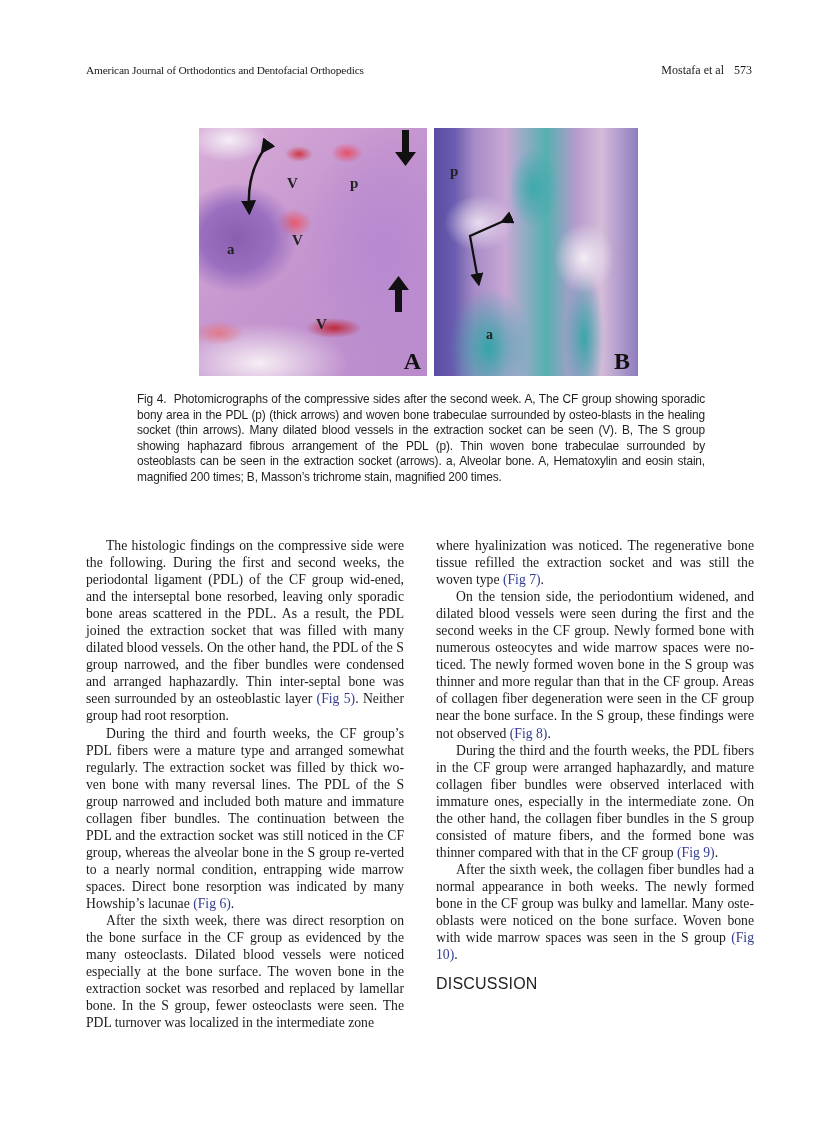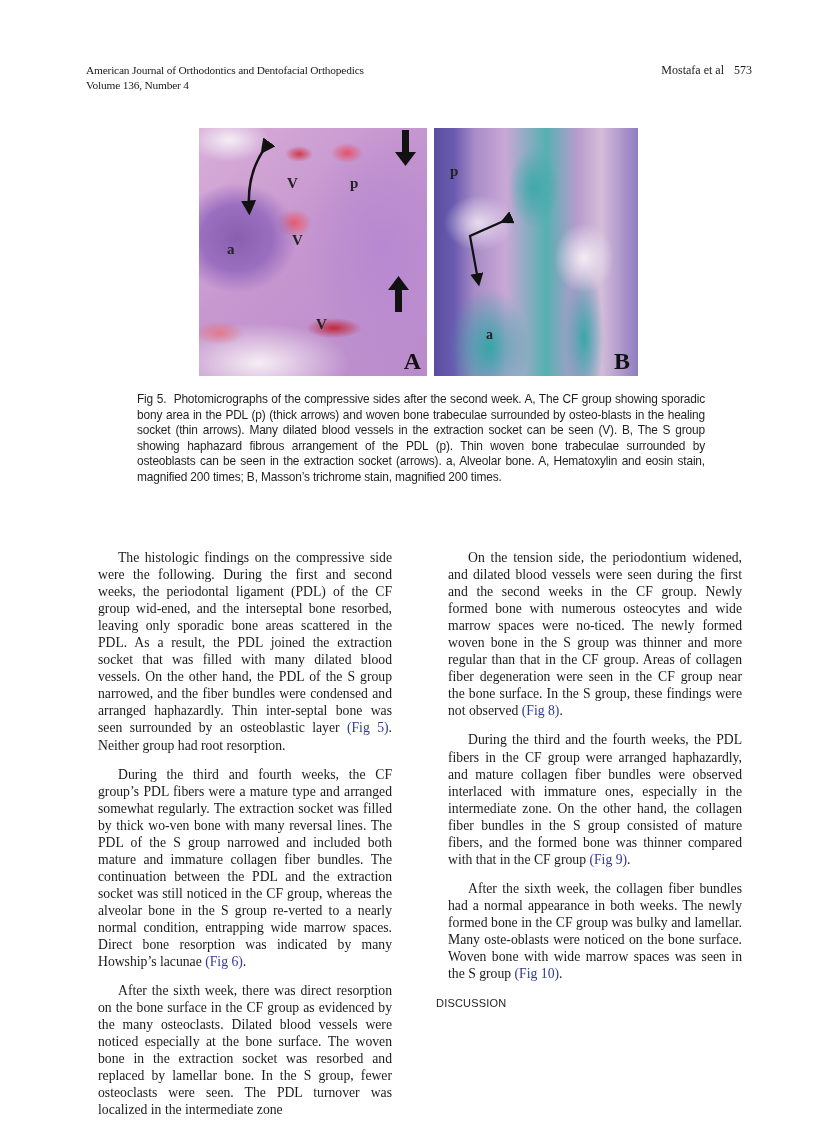--- a/index.html
+++ b/index.html
@@ -45,34 +45,33 @@
 
   .caption { position: absolute; left: 137px; top: 392px; width: 568px;
     font-family: "Liberation Sans", sans-serif; font-size: 11.9px; line-height: 15.6px; color: #1f1f1f;
     text-align: justify; letter-spacing: -0.15px; }
 
   .col { position: absolute; top: 537px; width: 318px;
     font-family: "Liberation Serif", serif; font-size: 13.7px; line-height: 17.05px; color: #1a1a1a;
     text-align: justify; hyphens: manual; }
   .col-left { left: 86px; }
   .col-right { left: 436px; }
-  .col p { margin: 12px; text-indent: 20px; }
+  .col p { margin: 0; text-indent: 20px; }
   .fig-ref { color: #2f3a8f; }
-  .section-heading { font-family: "Liberation Sans", sans-serif; font-size: 11px; letter-spacing: 0.2px;
+  .section-heading { font-family: "Liberation Sans", sans-serif; font-size: 16px; letter-spacing: 0.2px;
     color: #222; margin: 13px 0 12px 0; text-indent: 0; line-height: 16px; }
 </style>
 </head>
 <body>
 
 <div class="page">
 
   <div class="running-header">
     <div class="rh-left">
       <div>American Journal of Orthodontics and Dentofacial Orthopedics</div>
-      <div>Volume 136, Number 4</div>
     </div>
     <div class="rh-right">
       <span>Mostafa et al</span><span class="pg">573</span>
     </div>
   </div>
 
   <div class="figure">
     <div class="panel panel-a">
       <svg class="arrow-svg" width="228" height="248" viewBox="0 0 228 248">
         <defs>
@@ -102,29 +101,30 @@
         </defs>
         <path d="M72 92 L36 108 L44 152" stroke="#111" stroke-width="2.2" fill="none" marker-start="url(#bh)" marker-end="url(#bh)"></path>
       </svg>
       <span class="tag" style="left:16px;top:36px;font-size:15px;">p</span>
       <span class="tag" style="left:52px;top:200px;font-size:14px;">a</span>
       <span class="panel-label">B</span>
     </div>
   </div>
 
   <div class="caption">
-    <span>Fig 5.</span>&nbsp;
+    <span>Fig 4.</span>&nbsp;
     <span>Photomicrographs of the compressive sides after the second week. A, The CF group showing sporadic bony area in the PDL (p) (thick arrows) and woven bone trabeculae surrounded by osteo-blasts in the healing socket (thin arrows). Many dilated blood vessels in the extraction socket can be seen (V). B, The S group showing haphazard fibrous arrangement of the PDL (p). Thin woven bone trabeculae surrounded by osteoblasts can be seen in the extraction socket (arrows). a, Alveolar bone. A, Hematoxylin and eosin stain, magnified 200 times; B, Masson’s trichrome stain, magnified 200 times.</span>
   </div>
 
   <div class="col col-left" id="left-col">
       <p><span>The histologic findings on the compressive side were the following. During the first and second weeks, the periodontal ligament (PDL) of the CF group wid-ened, and the interseptal bone resorbed, leaving only sporadic bone areas scattered in the PDL. As a result, the PDL joined the extraction socket that was filled with many dilated blood vessels. On the other hand, the PDL of the S group narrowed, and the fiber bundles were condensed and arranged haphazardly. Thin inter-septal bone was seen surrounded by an osteoblastic layer </span><span class="fig-ref">(Fig 5)</span><span>. Neither group had root resorption.</span></p>
       <p><span>During the third and fourth weeks, the CF group’s PDL fibers were a mature type and arranged somewhat regularly. The extraction socket was filled by thick wo-ven bone with many reversal lines. The PDL of the S group narrowed and included both mature and immature collagen fiber bundles. The continuation between the PDL and the extraction socket was still noticed in the CF group, whereas the alveolar bone in the S group re-verted to a nearly normal condition, entrapping wide marrow spaces. Direct bone resorption was indicated by many Howship’s lacunae </span><span class="fig-ref">(Fig 6)</span><span>.</span></p>
       <p><span>After the sixth week, there was direct resorption on the bone surface in the CF group as evidenced by the many osteoclasts. Dilated blood vessels were noticed especially at the bone surface. The woven bone in the extraction socket was resorbed and replaced by lamellar bone. In the S group, fewer osteoclasts were seen. The PDL turnover was localized in the intermediate zone</span></p>
     </div>
   <div class="col col-right" id="right-col">
+      <p style="text-indent: 0px;"><span>where hyalinization was noticed. The regenerative bone tissue refilled the extraction socket and was still the woven type </span><span class="fig-ref">(Fig 7)</span><span>.</span></p>
       <p><span>On the tension side, the periodontium widened, and dilated blood vessels were seen during the first and the second weeks in the CF group. Newly formed bone with numerous osteocytes and wide marrow spaces were no-ticed. The newly formed woven bone in the S group was thinner and more regular than that in the CF group. Areas of collagen fiber degeneration were seen in the CF group near the bone surface. In the S group, these findings were not observed </span><span class="fig-ref">(Fig 8)</span><span>.</span></p>
       <p><span>During the third and the fourth weeks, the PDL fibers in the CF group were arranged haphazardly, and mature collagen fiber bundles were observed interlaced with immature ones, especially in the intermediate zone. On the other hand, the collagen fiber bundles in the S group consisted of mature fibers, and the formed bone was thinner compared with that in the CF group </span><span class="fig-ref">(Fig 9)</span><span>.</span></p>
       <p><span>After the sixth week, the collagen fiber bundles had a normal appearance in both weeks. The newly formed bone in the CF group was bulky and lamellar. Many oste-oblasts were noticed on the bone surface. Woven bone with wide marrow spaces was seen in the S group </span><span class="fig-ref">(Fig 10)</span><span>.</span></p>
       <div class="section-heading">DISCUSSION</div>
     </div>
 
 </div>
 
 </body></html>

